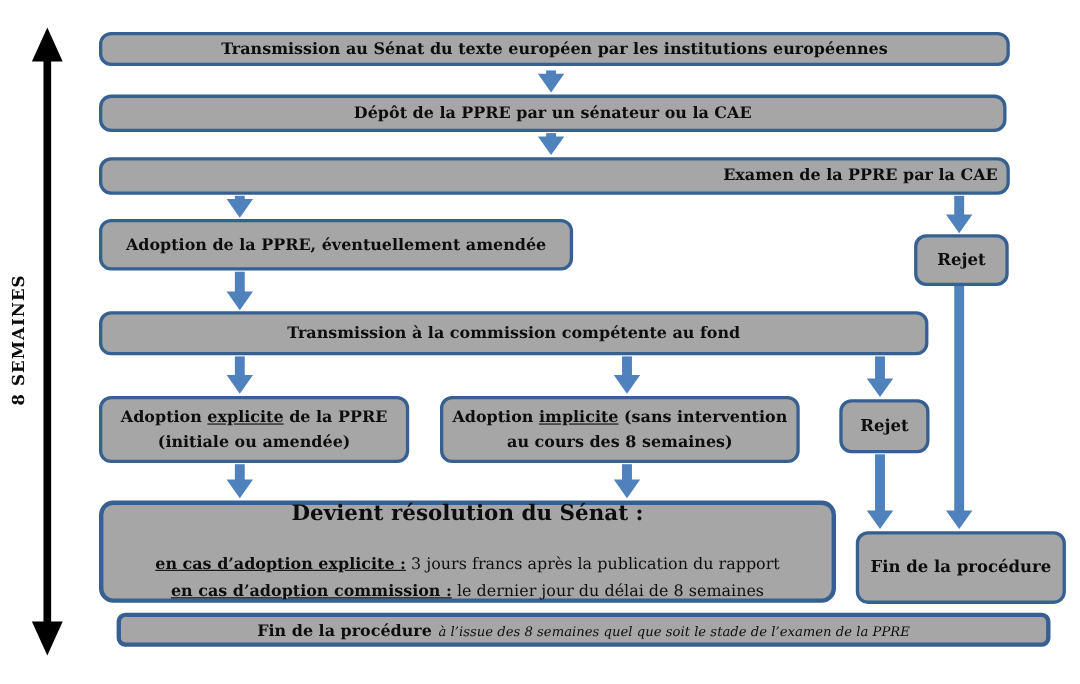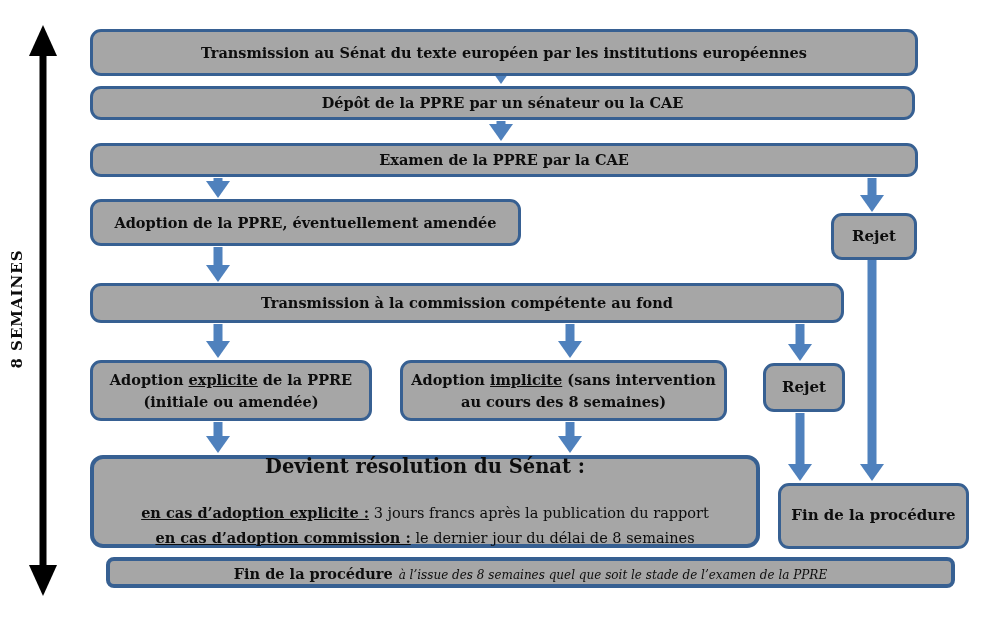--- a/index.html
+++ b/index.html
@@ -92,29 +92,29 @@
       <polygon class="blue-arrow" points="788,464 812,464 800,481"></polygon>
     </g>
     <g>
       <rect class="blue-arrow" x="867.5" y="260" width="9" height="205"></rect>
       <polygon class="blue-arrow" points="860,464 884,464 872,481"></polygon>
     </g>
   </svg>
 
   <div id="timeline-label">8 SEMAINES</div>
 
-  <div class="box" style="left:90px;top:29px;width:828px;height:47px;">
+  <div class="box" style="left:90px;top:29px;width:828px;height:31px;">
     <span>Transmission au Sénat du texte européen par les institutions européennes</span>
   </div>
 
   <div class="box" style="left:90px;top:86px;width:825px;height:34px;">
     <span>Dépôt de la PPRE par un sénateur ou la CAE</span>
   </div>
 
-  <div class="box" style="left:90px;top:143px;width:828px;height:34px;">
+  <div class="box" style="left:90px;top:143px;width:828px;height:34px;align-items:flex-end;">
     <span>Examen de la PPRE par la CAE</span>
   </div>
 
   <div class="box" style="left:90px;top:199px;width:431px;height:47px;">
     <span>Adoption de la PPRE, éventuellement amendée</span>
   </div>
 
   <div class="box" style="left:831px;top:213px;width:86px;height:47px;font-size:15px;">
     <span>Rejet</span>
   </div>

